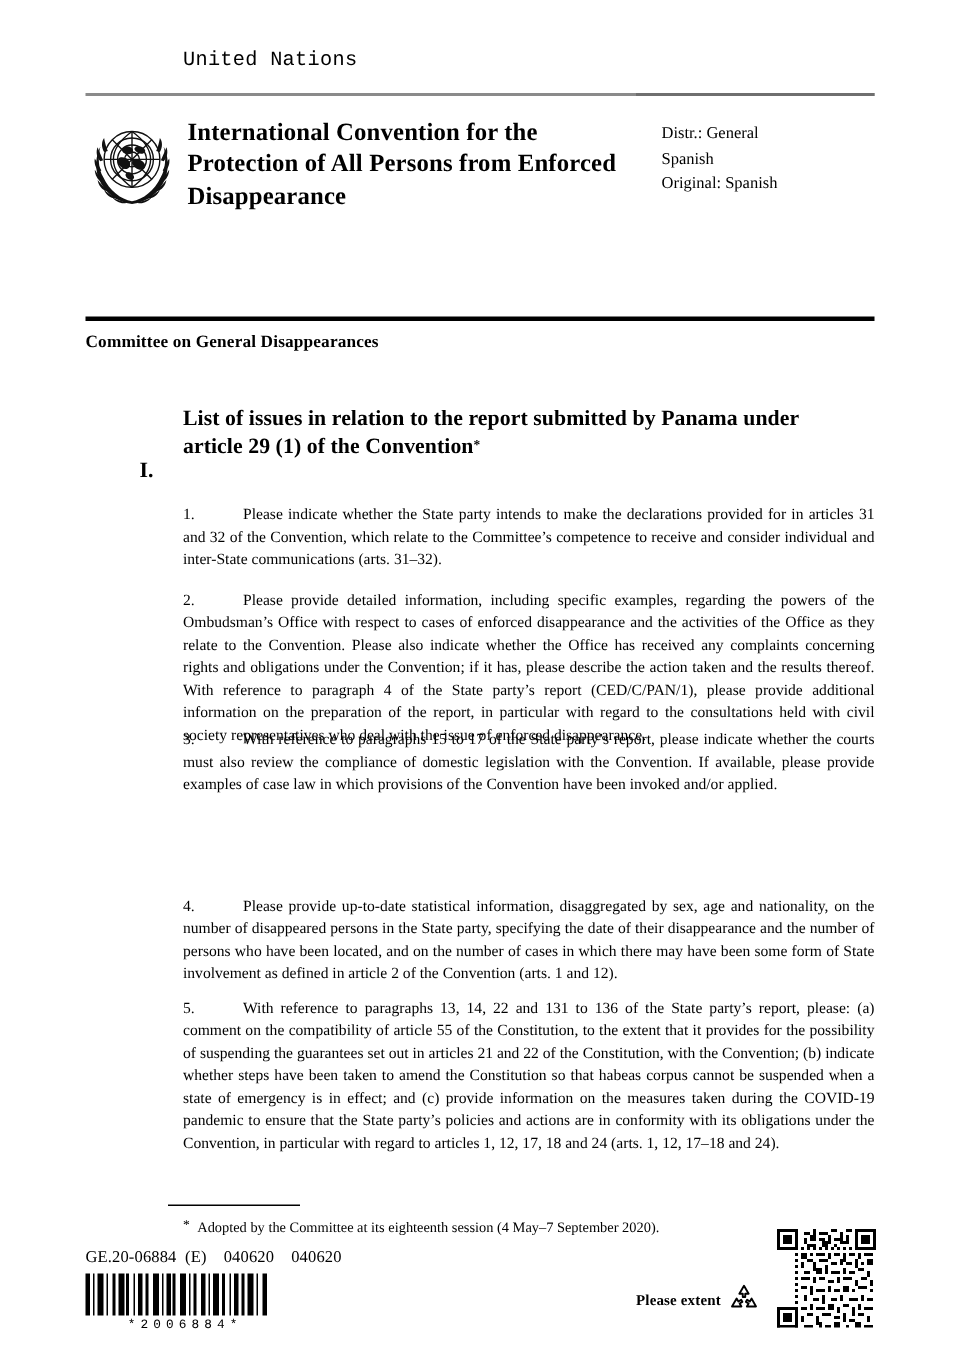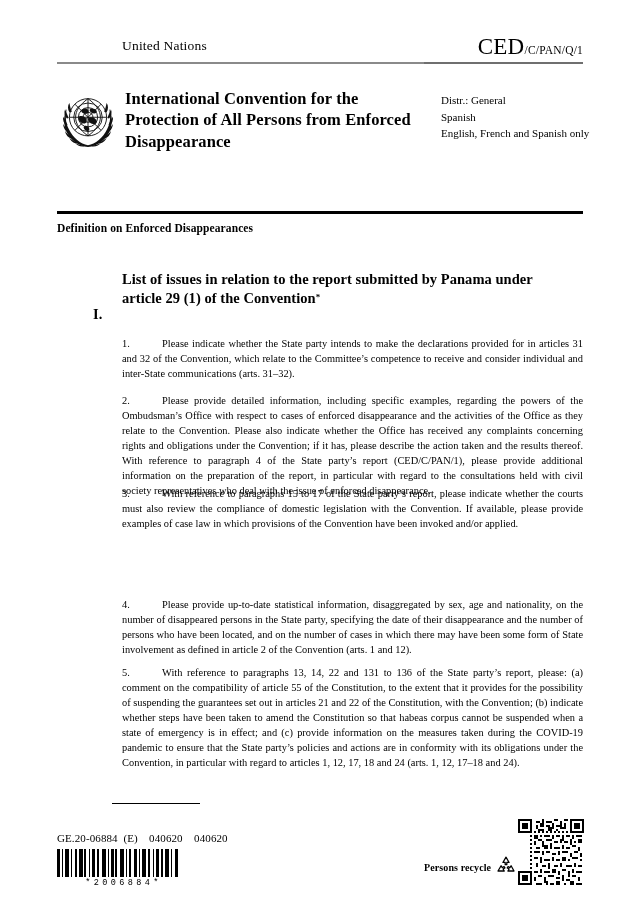--- a/index.html
+++ b/index.html
@@ -25,23 +25,24 @@
 
   
   .masthead {
     position: absolute;
     left: 57px;
     top: 34px;
     width: 526px;
   }
   .masthead-top {
     display: flex;
-    align-items: center;
+    align-items: flex-start;
     justify-content: space-between;
     height: 24px;
+    font-family: Liberation Mono, monospace;
   }
   .un-name {
     font-size: 13.5px;
     letter-spacing: 0.2px;
     padding-left: 65px;
     line-height: 1;
     white-space: nowrap;
   }
   .doc-symbol {
     white-space: nowrap;
@@ -69,21 +70,21 @@
     left: 424px;
     top: 62px;
     width: 159px;
     height: 2px;
     background: #6f6f6f;
   }
 
   .masthead-body {
     position: absolute;
     left: 57px;
-    top: 88px;
+    top: 77px;
     width: 526px;
     display: flex;
     align-items: flex-start;
     justify-content: space-between;
   }
   .emblem {
     width: 62px;
     height: 62px;
     flex: 0 0 62px;
     margin-top: 2px;
@@ -264,23 +265,20 @@
   .qr svg { display: block; }
 </style>
 </head>
 <body>
 
 <div class="page">
 
   <div class="masthead">
     <div class="masthead-top">
       <div class="un-name">United Nations</div>
-      <div class="doc-symbol">
-        <span class="sym-main">CED</span><span class="sym-sub">/C/PAN/Q/1</span>
-      </div>
     </div>
   </div>
 
   <div class="rule-thin"></div>
   <div class="rule-thin-right"></div>
 
   <div class="masthead-body">
 
     <div class="emblem">
       <svg viewBox="0 0 100 100" width="62" height="62" aria-hidden="true">
@@ -325,47 +323,48 @@
           <path d="M45 58 c3 -1 6 1 7 4 c1 2 -1 4 -3 4 c-3 0 -5 -2 -6 -5 c0 -2 1 -3 2 -3 Z"></path>
         </g>
       </svg>
     </div>
 
     <div class="conv-title">International Convention for the Protection of All Persons from Enforced Disappearance</div>
 
     <div class="distr">
       <div>Distr.: General</div>
       <div>Spanish</div>
-      <div>English, French and Spanish only</div>
+      <div>Original: Spanish</div>
     </div>
   </div>
 
   <div class="rule-thick"></div>
 
-  <div class="committee">Definition on Enforced Disappearances</div>
+  <div class="committee">Committee on General Disappearances</div>
 
   <div class="doc-title"><span>List of issues in relation to the report submitted by Panama under article 29 (1) of the Convention</span><sup>*</sup></div>
 
   <div class="section" id="section-1">
     <div class="section-num">I.</div>
   </div>
 
   <div class="para" id="para-1"><span class="pnum">1.</span><span>Please indicate whether the State party intends to make the declarations provided for in articles 31 and 32 of the Convention, which relate to the Committee’s competence to receive and consider individual and inter-State communications (arts. 31–32).</span></div>
 
   <div class="para" id="para-2"><span class="pnum">2.</span><span>Please provide detailed information, including specific examples, regarding the powers of the Ombudsman’s Office with respect to cases of enforced disappearance and the activities of the Office as they relate to the Convention. Please also indicate whether the Office has received any complaints concerning rights and obligations under the Convention; if it has, please describe the action taken and the results thereof. With reference to paragraph 4 of the State party’s report (CED/C/PAN/1), please provide additional information on the preparation of the report, in particular with regard to the consultations held with civil society representatives who deal with the issue of enforced disappearance.</span></div>
 
   <div class="para" id="para-3"><span class="pnum">3.</span><span>With reference to paragraphs 15 to 17 of the State party’s report, please indicate whether the courts must also review the compliance of domestic legislation with the Convention. If available, please provide examples of case law in which provisions of the Convention have been invoked and/or applied.</span></div>
 
 
   <div class="para" id="para-4"><span class="pnum">4.</span><span>Please provide up-to-date statistical information, disaggregated by sex, age and nationality, on the number of disappeared persons in the State party, specifying the date of their disappearance and the number of persons who have been located, and on the number of cases in which there may have been some form of State involvement as defined in article 2 of the Convention (arts. 1 and 12).</span></div>
 
   <div class="para" id="para-5"><span class="pnum">5.</span><span>With reference to paragraphs 13, 14, 22 and 131 to 136 of the State party’s report, please: (a) comment on the compatibility of article 55 of the Constitution, to the extent that it provides for the possibility of suspending the guarantees set out in articles 21 and 22 of the Constitution, with the Convention; (b) indicate whether steps have been taken to amend the Constitution so that habeas corpus cannot be suspended when a state of emergency is in effect; and (c) provide information on the measures taken during the COVID-19 pandemic to ensure that the State party’s policies and actions are in conformity with its obligations under the Convention, in particular with regard to articles 1, 12, 17, 18 and 24 (arts. 1, 12, 17–18 and 24).</span></div>
 
   <div class="footnote-rule"></div>
 
+  <div class="footnote"><span class="fn-mark">*</span><span>Adopted by the Committee at its eighteenth session (4 May–7 September 2020).</span></div>
 
   <div class="ge-line">GE.20-06884  (E)    040620    040620</div>
 
   <div class="barcode-wrap">
     <div class="barcode">
       <i style="width:3px"></i>
         <i style="width:2px;background:transparent"></i>
       <i style="width:1px"></i>
         <i style="width:2px;background:transparent"></i>
       <i style="width:4px"></i>
@@ -415,21 +414,21 @@
       <i style="width:4px"></i>
         <i style="width:2px;background:transparent"></i>
       <i style="width:1px"></i>
         <i style="width:3px;background:transparent"></i>
       <i style="width:3px"></i>
     </div>
     <div class="barcode-text">*2006884*</div>
   </div>
 
   <div class="recycle">
-    <span class="recycle-label">Persons recycle</span>
+    <span class="recycle-label">Please extent</span>
     <span>
       <svg width="22" height="20" viewBox="0 0 24 22" aria-hidden="true">
         <g fill="none" stroke="#000" stroke-width="1.4" stroke-linejoin="round">
           <path d="M12 2.4 L15.4 8.2 L12.9 8.2 L12.9 10.6 L11.1 10.6 L11.1 8.2 L8.6 8.2 Z"></path>
           <path d="M3.2 17.6 L6.6 11.8 L7.9 13.9 L9.9 12.7 L10.8 14.2 L8.8 15.4 L10.1 17.6 Z"></path>
           <path d="M20.8 17.6 L14.1 17.6 L15.4 15.4 L13.4 14.2 L14.3 12.7 L16.3 13.9 L17.6 11.8 Z"></path>
         </g>
       </svg>
     </span>
   </div>

